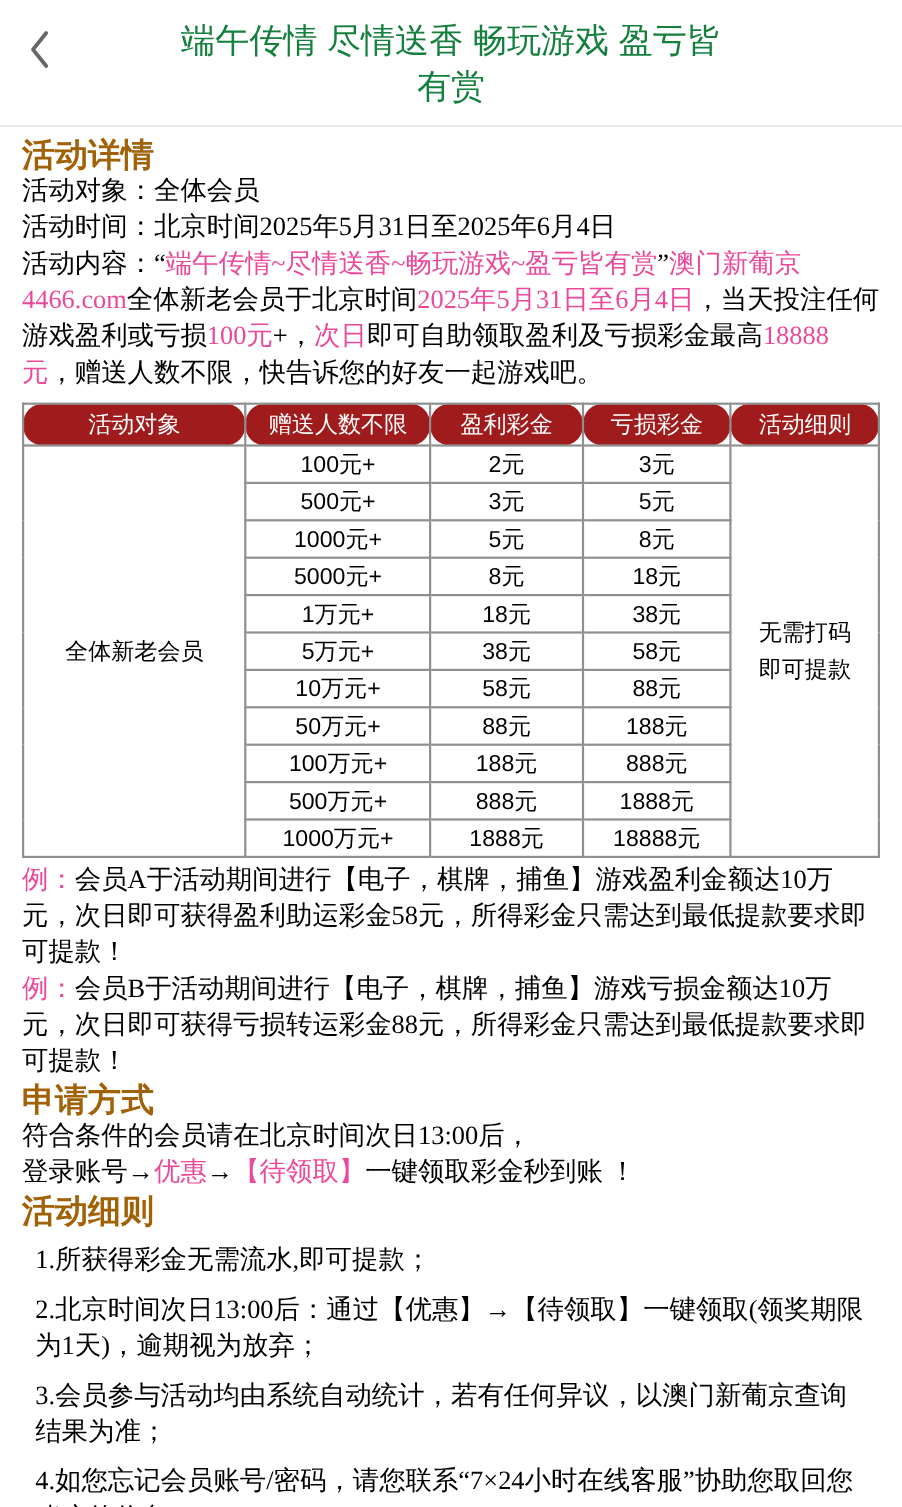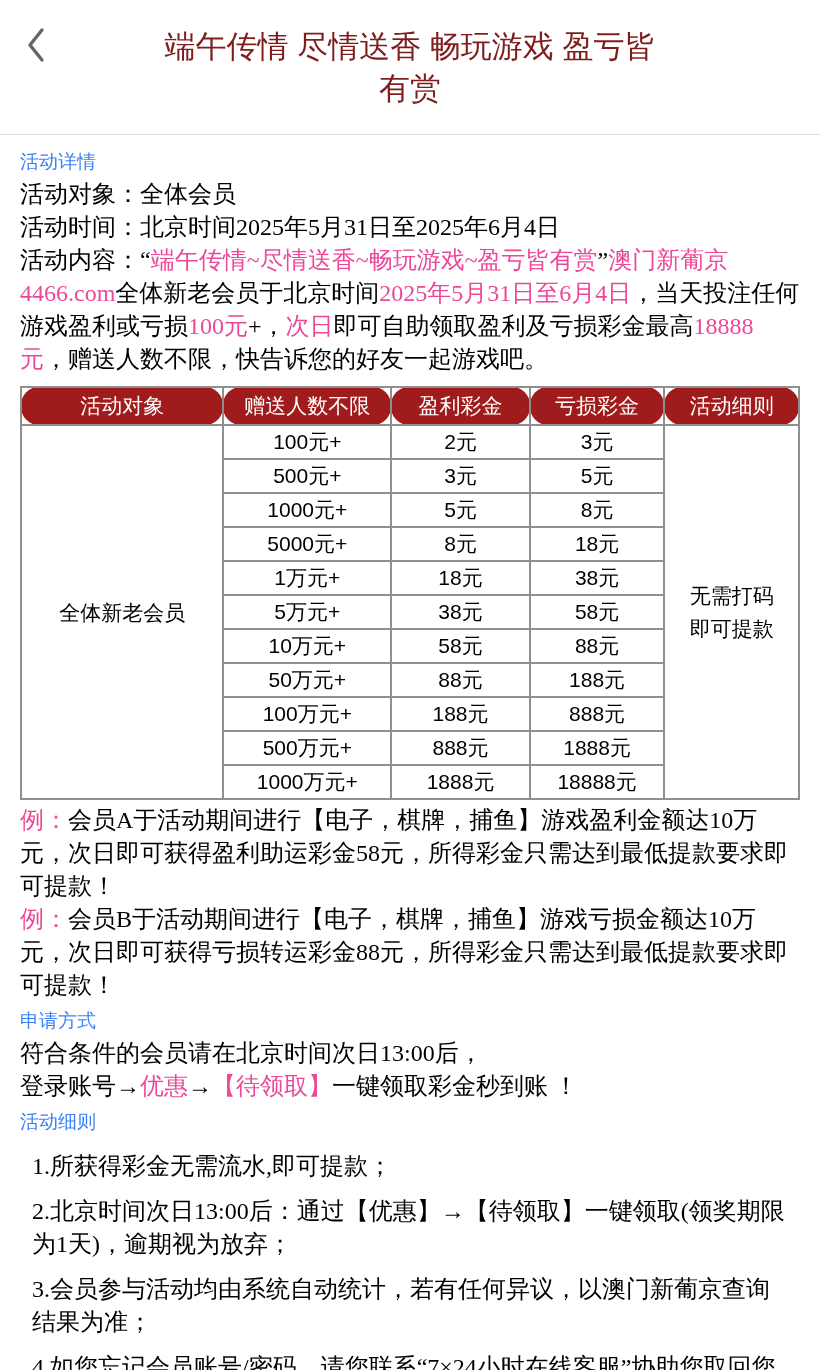--- a/index.html
+++ b/index.html
@@ -18,28 +18,28 @@
     background: #fff;
   }
   .back-btn {
     position: absolute; left: 18px; top: 24px;
     width: 36px; height: 44px;
     display: flex; align-items: center; justify-content: center;
     cursor: pointer; background: none; border: none;
   }
   .page-title {
     font-size: 31px; line-height: 42px; font-weight: 400;
-    color: #7f1d1d; text-align: center;
-    max-width: 500px; margin: 18px auto;
+    color: #15803d; text-align: center;
+    max-width: 500px; margin: 8px auto;
   }
   
   .content { padding: 8px 20px 0; }
   .sec-heading {
-    color: #3b82f6; font-weight: normal;
-    font-size: 19px; line-height: 33px;
+    color: #a16207; font-weight: bold;
+    font-size: 30px; line-height: 33px;
     margin-top: 2px;
   }
   .line, .para {
     font-size: 24px; line-height: 33px; color: #000; font-family: Liberation Serif, serif;
   }
   .red { color: #ec4899; }
   
   table.bonus {
     width: 100%;
     border-collapse: collapse;

